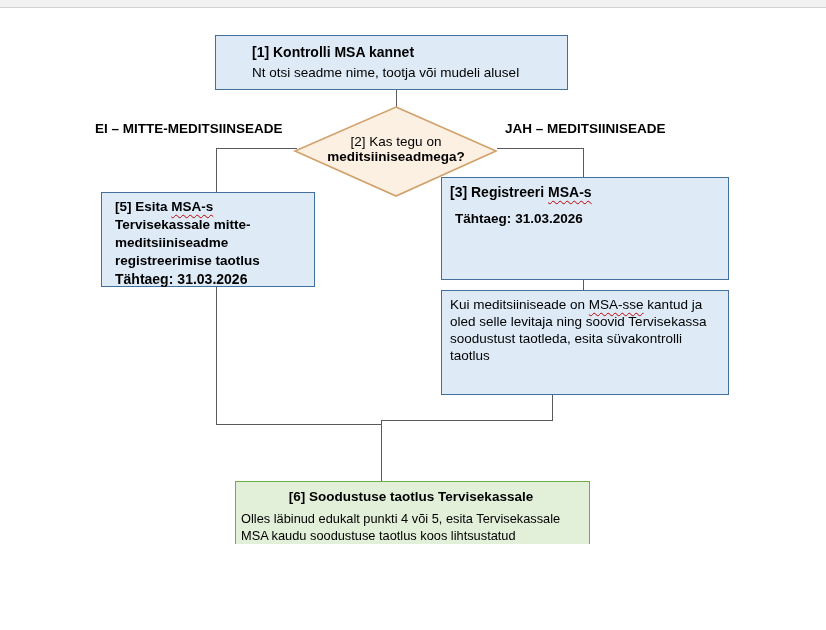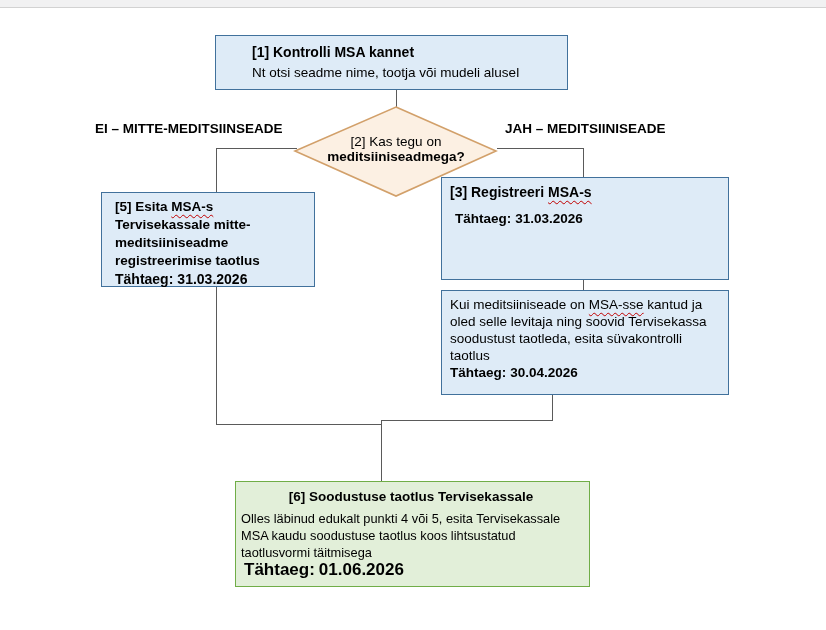--- a/index.html
+++ b/index.html
@@ -1,17 +1,17 @@
 <!DOCTYPE html>
 <html><head>
 <meta charset="utf-8">
 <style>
   html,body{margin:0;padding:0;}
   .canvas{
-    position:relative; width:826px; height:630px; background:#ffffff;
+    position:relative; width:826px; height:544px; background:#ffffff;
     font-family:"Liberation Sans", sans-serif; color:#000; overflow:hidden;
   }
   .topband{position:absolute; left:0; top:0; width:826px; height:7px;
     background:#f1f1f2; border-bottom:1px solid #d2d2d2;}
   .box{position:absolute; box-sizing:border-box; border:1px solid;}
   .blue{background:#deebf7; border-color:#41719c;}
   .green{background:#e2efd9; border-color:#70ad47;}
   .line{position:absolute; background:#5a5a5a;}
   .t{font-weight:bold; font-size:14px; line-height:19px; white-space:pre-line;}
   .bd{font-size:13.5px; line-height:17px; white-space:pre-line;}
@@ -91,23 +91,20 @@
     <div class="dl">
       <span class="lab">Tähtaeg:</span><span>31.03.2026</span>
     </div>
   </div>
 
   <div class="box blue step4">
     <div class="bd"><span>Kui meditsiiniseade on </span><span class="wavy">MSA-sse</span><span> kantud ja
 oled selle levitaja ning soovid Tervisekassa
 soodustust taotleda, esita süvakontrolli
 taotlus</span></div>
-    <div class="dl">
-      <span class="lab">Tähtaeg:</span><span>30.04.2026</span>
-    </div>
   </div>
 
   <div class="box green step6">
     <div class="t">[6] Soodustuse taotlus Tervisekassale</div>
     <div class="bd">Olles läbinud edukalt punkti 4 või 5, esita Tervisekassale
 MSA kaudu soodustuse taotlus koos lihtsustatud
 taotlusvormi täitmisega</div>
     <div class="dl">
       <span class="lab">Tähtaeg:</span><span>01.06.2026</span>
     </div>

